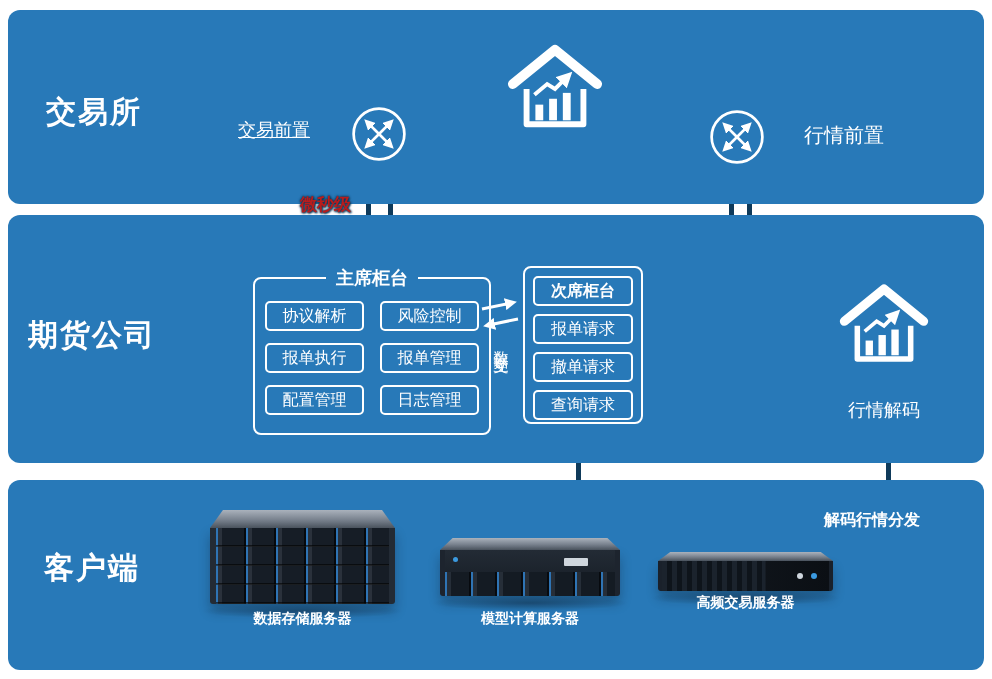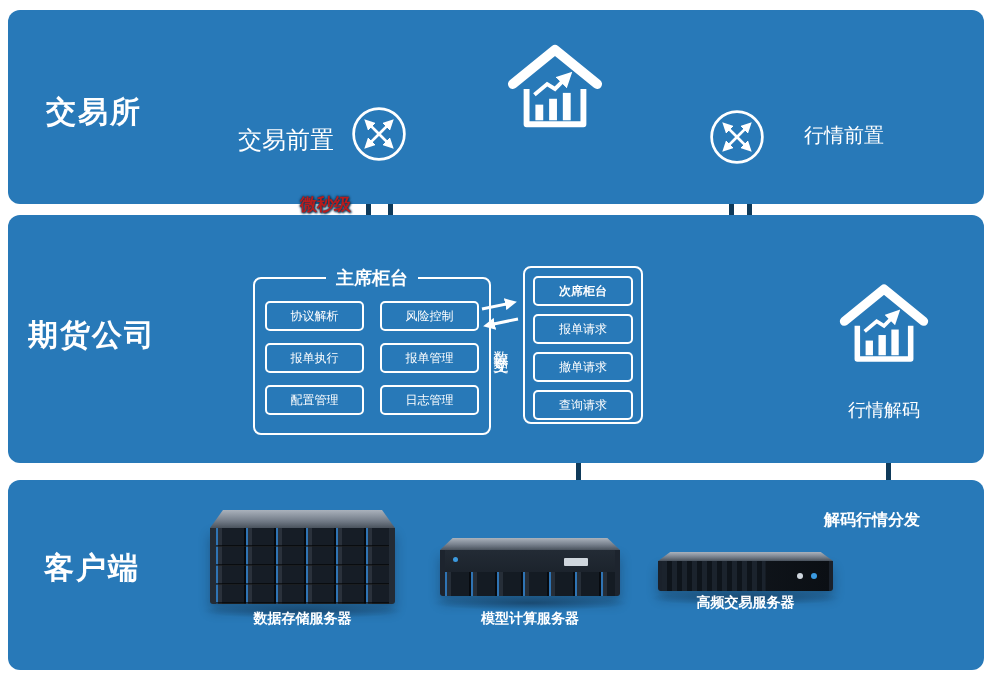--- a/index.html
+++ b/index.html
@@ -57,21 +57,21 @@
   .module-grid{
     display:grid;grid-template-columns:1fr 1fr;
     gap:12px 16px;padding:22px 10px 10px 10px;
   }
   .stack{
     display:flex;flex-direction:column;gap:8px;padding:8px;
   }
   .cell{
     border:2px solid #fff;border-radius:5px;
     height:30px;display:flex;align-items:center;justify-content:center;
-    color:#fff;font-size:12px;white-space:nowrap;
+    color:#fff;font-size:16px;white-space:nowrap;
   }
   .cell.title-cell{font-weight:bold;}
   .vtext{
     position:absolute;
     writing-mode:vertical-rl;text-orientation:upright;
     color:#fff;font-size:15px;letter-spacing:3px;
   }
   
   .server{position:absolute;}
   .srv-top{
@@ -150,21 +150,21 @@
   <div class="connector" style="left:729px;top:198px;height:24px;"></div>
   <div class="connector" style="left:747px;top:198px;height:24px;"></div>
   <div class="connector" style="left:576px;top:455px;height:30px;"></div>
   <div class="connector" style="left:886px;top:455px;height:30px;"></div>
 
   <div class="latency-note">微秒级</div>
 
   <section class="band band1">
     <h2 class="band-title" style="left:38px;top:82px;">交易所</h2>
 
-    <span class="note" style="left:230px;top:114px;font-size:24px;">交易前置</span>
+    <span class="note" style="left:230px;top:108px;font-size:18px;text-decoration:underline;">交易前置</span>
 
     <svg class="icon" style="left:342px;top:95px;width:58px;height:58px;" viewBox="0 0 64 64">
       <circle cx="32" cy="32" r="28" fill="none" stroke="#fff" stroke-width="3"></circle>
       <line x1="32" y1="32" x2="44" y2="20" stroke="#fff" stroke-width="3" marker-end="url(#ah)"></line>
       <line x1="32" y1="32" x2="20" y2="44" stroke="#fff" stroke-width="3" marker-end="url(#ah)"></line>
       <line x1="32" y1="32" x2="44" y2="44" stroke="#fff" stroke-width="3" marker-end="url(#ah)"></line>
       <line x1="32" y1="32" x2="20" y2="20" stroke="#fff" stroke-width="3" marker-end="url(#ah)"></line>
     </svg>
 
     <svg class="icon" style="left:498px;top:28px;width:98px;height:98px;" viewBox="0 0 100 100">

